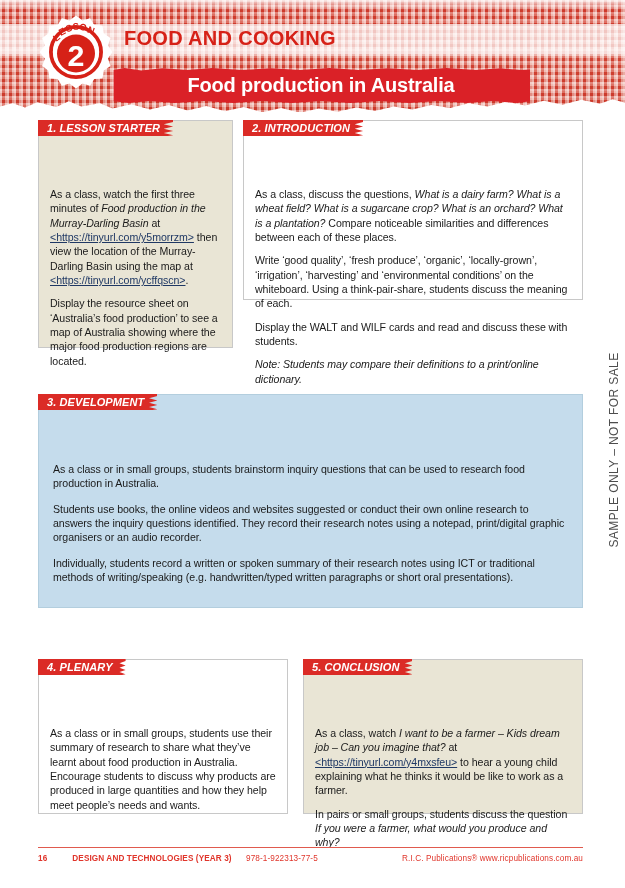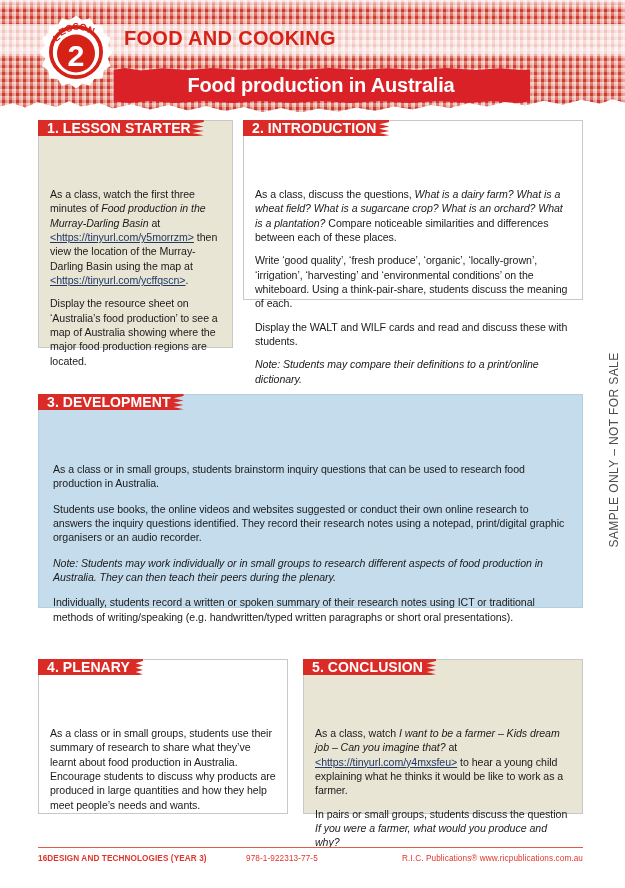--- a/index.html
+++ b/index.html
@@ -141,25 +141,26 @@
     height: 16px;
     background: #db2b26;
     display: flex;
     align-items: center;
     padding: 0 13px 0 9px;
     clip-path: polygon(
       0% 0%, 100% 0%, 100% 12%, 93% 26%, 100% 40%, 93% 54%, 100% 68%,
       93% 82%, 100% 96%, 96% 100%, 0% 100%);
   }
   .tab-label {
-    font-size: 14px;
+    font-size: 11px;
     font-weight: bold;
     color: #ffffff;
     letter-spacing: 0.1px;
     white-space: nowrap;
+    font-style: italic;
   }
 
   .box-body {
     padding: 21px 11px 9px 11px;
     margin-top: 45px;
   }
   .box-body p {
     font-size: 10.6px;
     line-height: 1.355;
     color: #1a1a1a;
@@ -215,21 +216,21 @@
     width: 545px;
     height: 14px;
     font-size: 8.2px;
     color: #e0352b;
   }
   .footer-left {
     position: absolute; left: 0; top: 0;
     font-weight: bold;
     letter-spacing: 0.1px;
   }
-  .footer-left .pg { margin-right: 0; }
+  .footer-left .pg { margin-right: 25px; }
   .footer-center {
     position: absolute; left: 208px; top: 0;
     letter-spacing: 0.1px;
   }
   .footer-right {
     position: absolute; right: 0; top: 0;
     white-space: nowrap;
     letter-spacing: 0.1px;
   }
 </style>
@@ -293,21 +294,20 @@
   </div>
 </div>
 
 <div class="box blue" id="box-development">
   <div class="tab">
     <span class="tab-label">3. DEVELOPMENT</span>
   </div>
   <div class="box-body">
     <p>As a class or in small groups, students brainstorm inquiry questions that can be used to research food production in Australia.</p>
     <p>Students use books, the online videos and websites suggested or conduct their own online research to answers the inquiry questions identified. They record their research notes using a notepad, print/digital graphic organisers or an audio recorder.</p>
-    <p><i>Note: Students may work individually or in small groups to research different aspects of food production in Australia. They can then teach their peers during the plenary.</i></p>
     <p>Individually, students record a written or spoken summary of their research notes using ICT or traditional methods of writing/speaking (e.g. handwritten/typed written paragraphs or short oral presentations).</p>
   </div>
 </div>
 
 <div class="box white" id="box-plenary">
   <div class="tab">
     <span class="tab-label">4. PLENARY</span>
   </div>
   <div class="box-body">
     <p>As a class or in small groups, students use their summary of research to share what they’ve learnt about food production in Australia. Encourage students to discuss why products are produced in large quantities and how they help meet people’s needs and wants.</p>

